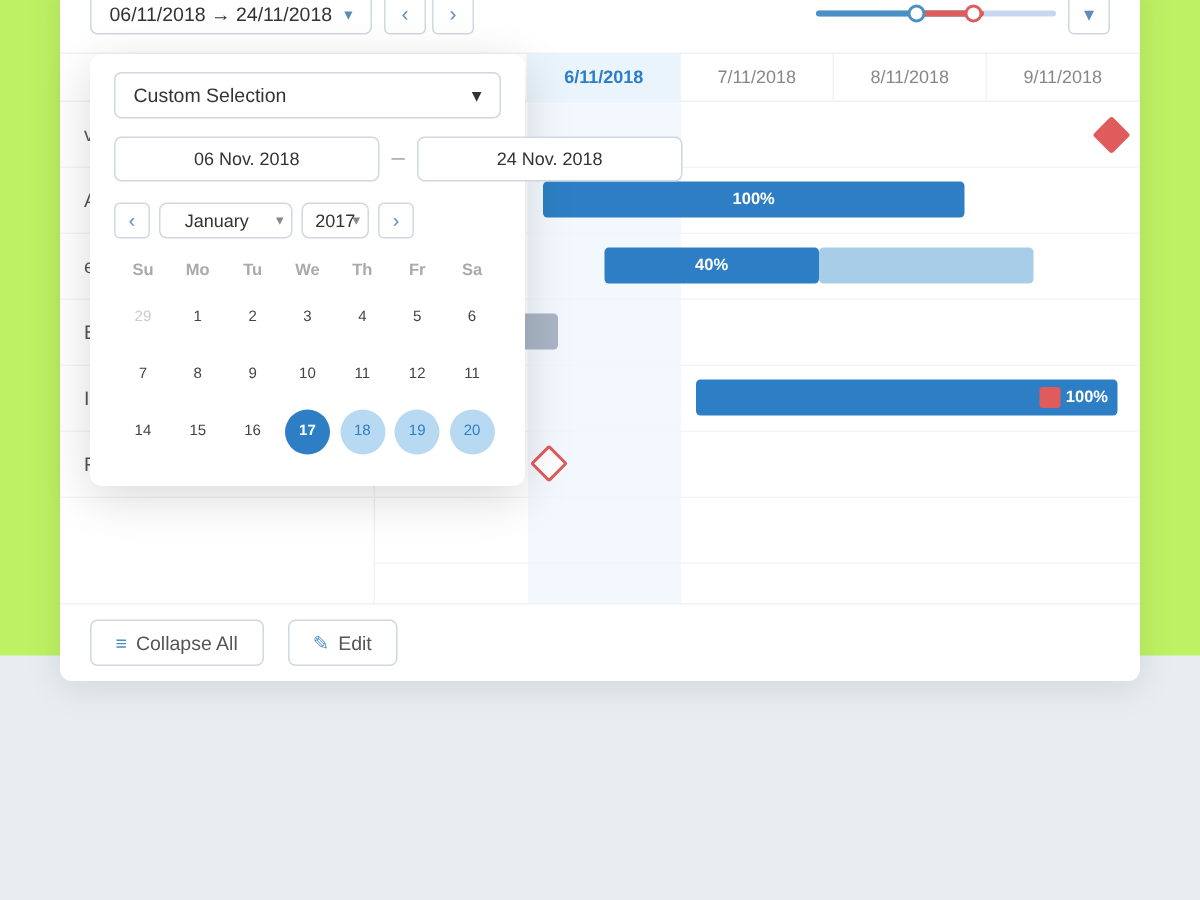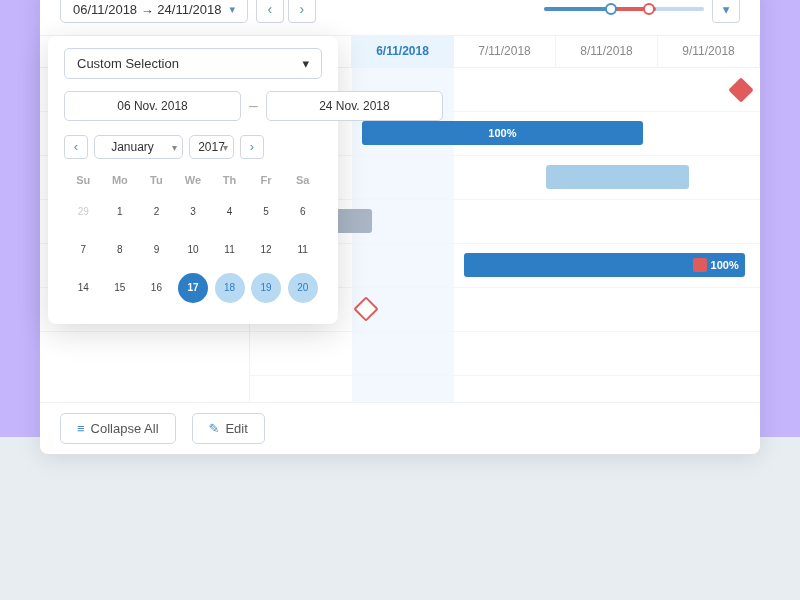--- a/index.html
+++ b/index.html
@@ -8,21 +8,21 @@
       height: 600px;
       background: #e8edf2;
       font-family: 'Segoe UI', Arial, sans-serif;
       font-size: 13px;
       overflow: hidden;
     }
 
     .main-container {
       width: 800px;
       height: 437px;
-      background: #c4b5fd;
+      background: #bef264;
       position: relative;
       display: flex;
       align-items: center;
       justify-content: center;
     }
 
     .card {
       background: #fff;
       border-radius: 8px;
       box-shadow: 0 4px 24px rgba(0,0,0,0.10);
@@ -269,21 +269,21 @@
       color: #555;
       font-size: 13px;
     }
 
     .footer-btn .icon { color: #4a90c4; }
 
     
     .calendar-dropdown {
       position: absolute;
       top: 52px;
-      left: 8px;
+      left: 20px;
       background: #fff;
       border-radius: 8px;
       box-shadow: 0 8px 32px rgba(0,0,0,0.15);
       width: 290px;
       z-index: 100;
       padding: 12px 16px 16px;
     }
 
     .cal-custom-sel {
       display: flex;
@@ -499,20 +499,21 @@
 
           <div class="gantt-row" style="height:44px;">
             <div class="gantt-diamond" style="width:18px;height:18px;background:#e05c5c;right:10px;top:13px;position:absolute;border-radius:2px;"></div>
           </div>
 
           <div class="gantt-row" style="height:44px;">
             <div class="gantt-bar blue" style="left:22%;width:55%;height:24px;">100%</div>
           </div>
 
           <div class="gantt-row" style="height:44px;">
+            <div class="gantt-bar blue" style="left:30%;width:28%;height:24px;">40%</div>
             <div class="gantt-bar light" style="left:58%;width:28%;height:24px;"></div>
           </div>
 
           <div class="gantt-row" style="height:44px;">
             <div class="gantt-bar gray" style="left:2%;width:22%;height:24px;">2 DAYS</div>
           </div>
 
           <div class="gantt-row" style="height:44px;">
             <div class="gantt-bar blue" style="left:42%;width:55%;height:24px;position:absolute;display:flex;align-items:center;justify-content:flex-end;padding-right:6px;">
               <span style="background:#e05c5c;width:14px;height:14px;border-radius:2px;display:inline-block;margin-right:4px;"></span>100%

